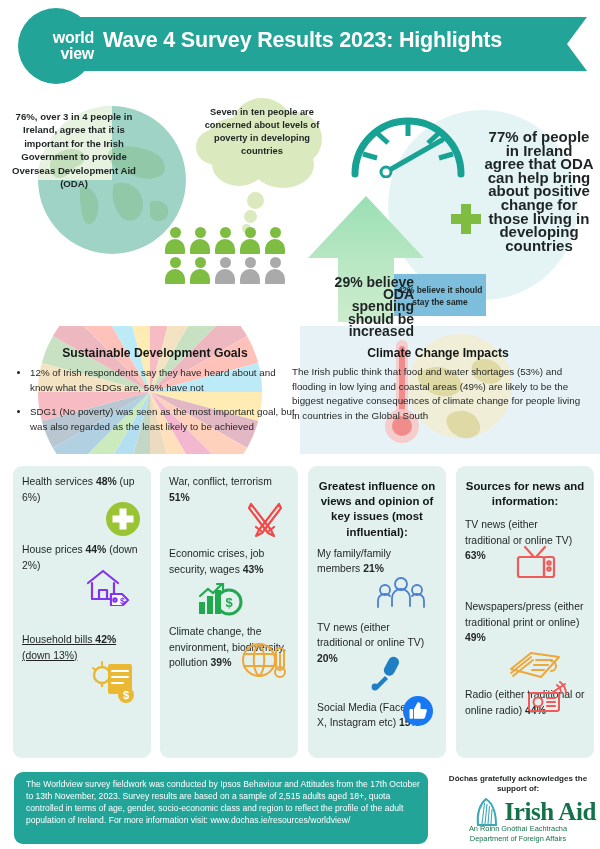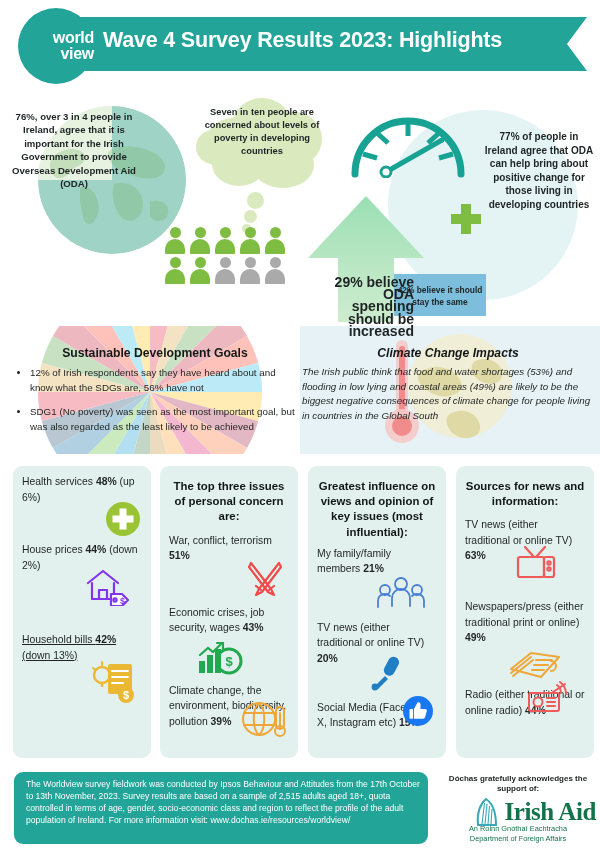--- a/index.html
+++ b/index.html
@@ -179,21 +179,21 @@
     left: 388px; top: 22px;
     width: 190px; height: 190px;
     border-radius: 50%;
     background: #e4f4f5;
   }
   .bluecircle-text {
     position: absolute;
     left: 484px; top: 42px;
     width: 110px;
     text-align: center;
-    font-size: 10px;
+    font-size: 15px;
     line-height: 13.6px;
     font-weight: bold;
     color: #1e2424;
     z-index: 4;
   }
 
   
   .arrow {
     position: absolute;
     left: 308px; top: 108px;
@@ -554,21 +554,21 @@
   </div>
 
   <div class="mid-panel" style="left:14px; width:282px;">
     <div class="mid-head" style="margin-top:20px;">Sustainable Development Goals</div>
     <ul class="bullets mid-body">
       <li>12% of Irish respondents say they have heard about and know what the SDGs are, 56% have not</li>
       <li>SDG1 (No poverty) was seen as the most important goal, but was also regarded as the least likely to be achieved</li>
     </ul>
   </div>
 
-  <div class="mid-panel" style="left:302px; width:292px;font-style:italic;">
+  <div class="mid-panel" style="left:292px; width:292px;">
     <div class="mid-head" style="margin-top:20px;">Climate Change Impacts</div>
     <div class="mid-body" style="margin-top:5px; text-align:left;">The Irish public think that food and water shortages (53%) and flooding in low lying and coastal areas (49%) are likely to be the biggest negative consequences of climate change for people living in countries in the Global South</div>
   </div>
 </div>
 
 <div id="cards">
 
   <div class="card" style="left:13px;">
     <div class="card-item" style="margin-top:8px; min-height:60px;">
       <span>Health services </span><b>48%</b><span> (up 6%)</span>
@@ -610,21 +610,20 @@
             <line x1="21" y1="10" x2="18.5" y2="12"></line>
           </g>
           <circle cx="36" cy="37" r="8" fill="#eab832"></circle>
           <text x="36" y="41" font-size="11" fill="#ffffff" text-anchor="middle" font-family="Liberation Sans, sans-serif" font-weight="bold">$</text>
         </svg>
       </span>
     </div>
   </div>
 
   <div class="card" style="left:160px;">
-    <div class="card-title">The top three issues of personal concern are:</div>
     <div class="card-item" style="margin-top:8px; min-height:64px;">
       <span>War, conflict, terrorism </span><b>51%</b>
       <span class="card-icon" style="right:4px; top:26px;">
         <svg width="40" height="40" viewBox="0 0 40 40" fill="none" stroke="#f04a4a" stroke-width="2.2" stroke-linecap="round" stroke-linejoin="round">
           <path d="M6 4 L26 30 L29 36 L23 33 L4 8 Z"></path>
           <path d="M34 4 L14 30 L11 36 L17 33 L36 8 Z"></path>
           <path d="M24 31 L29 27"></path>
           <path d="M16 31 L11 27"></path>
         </svg>
       </span>

